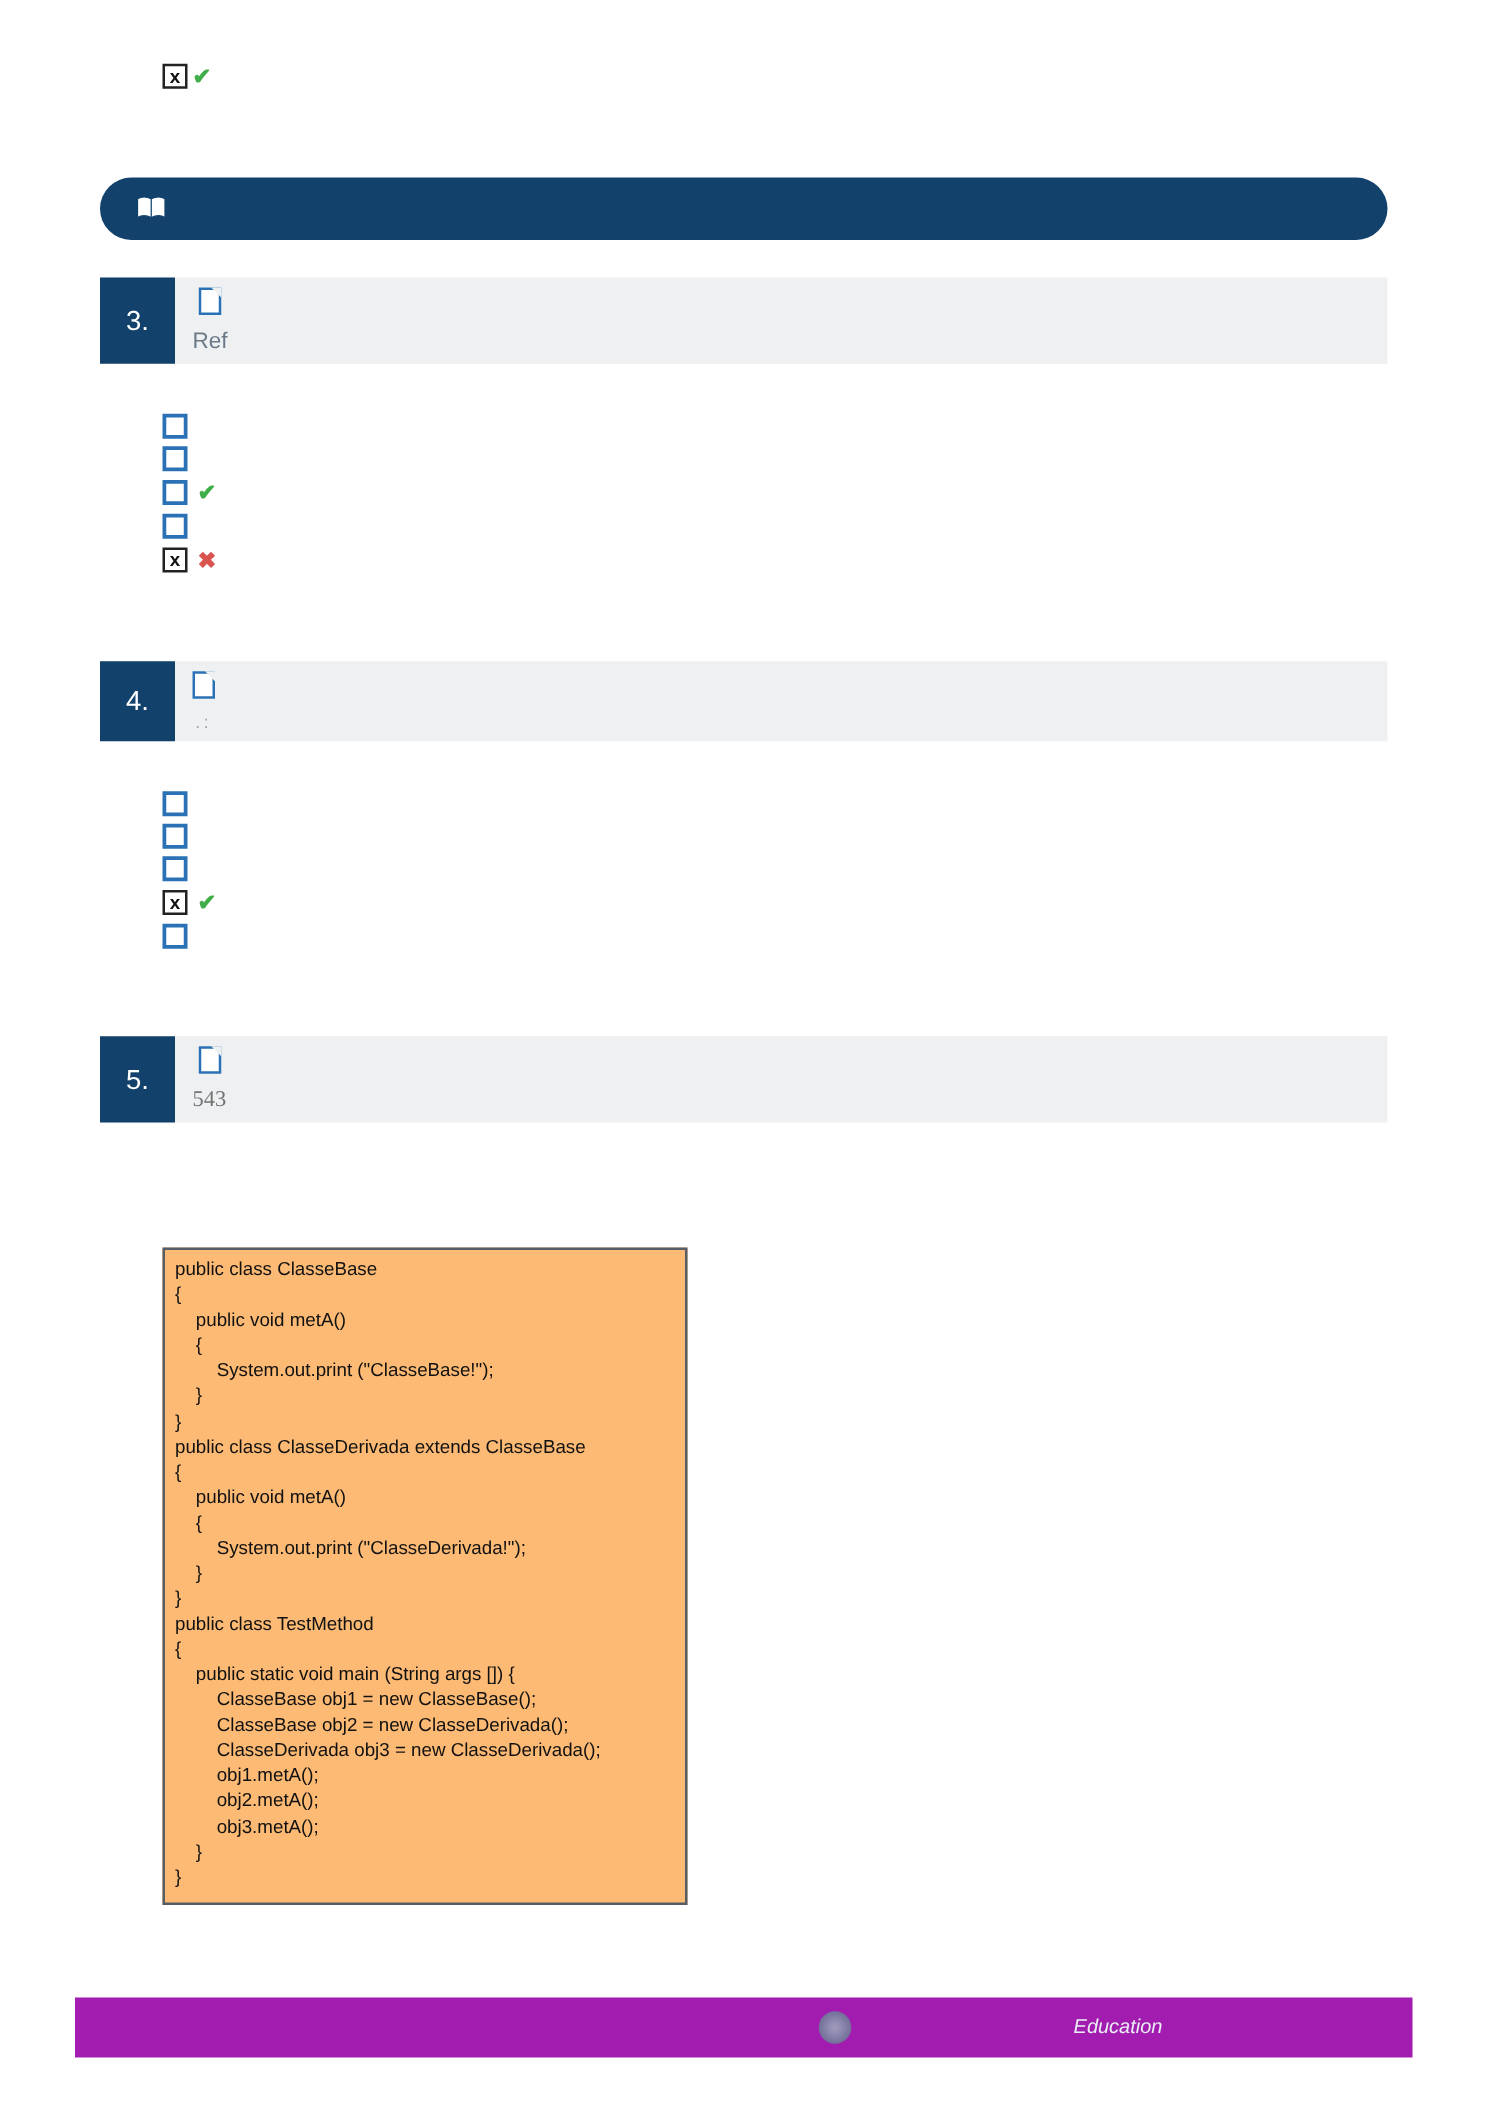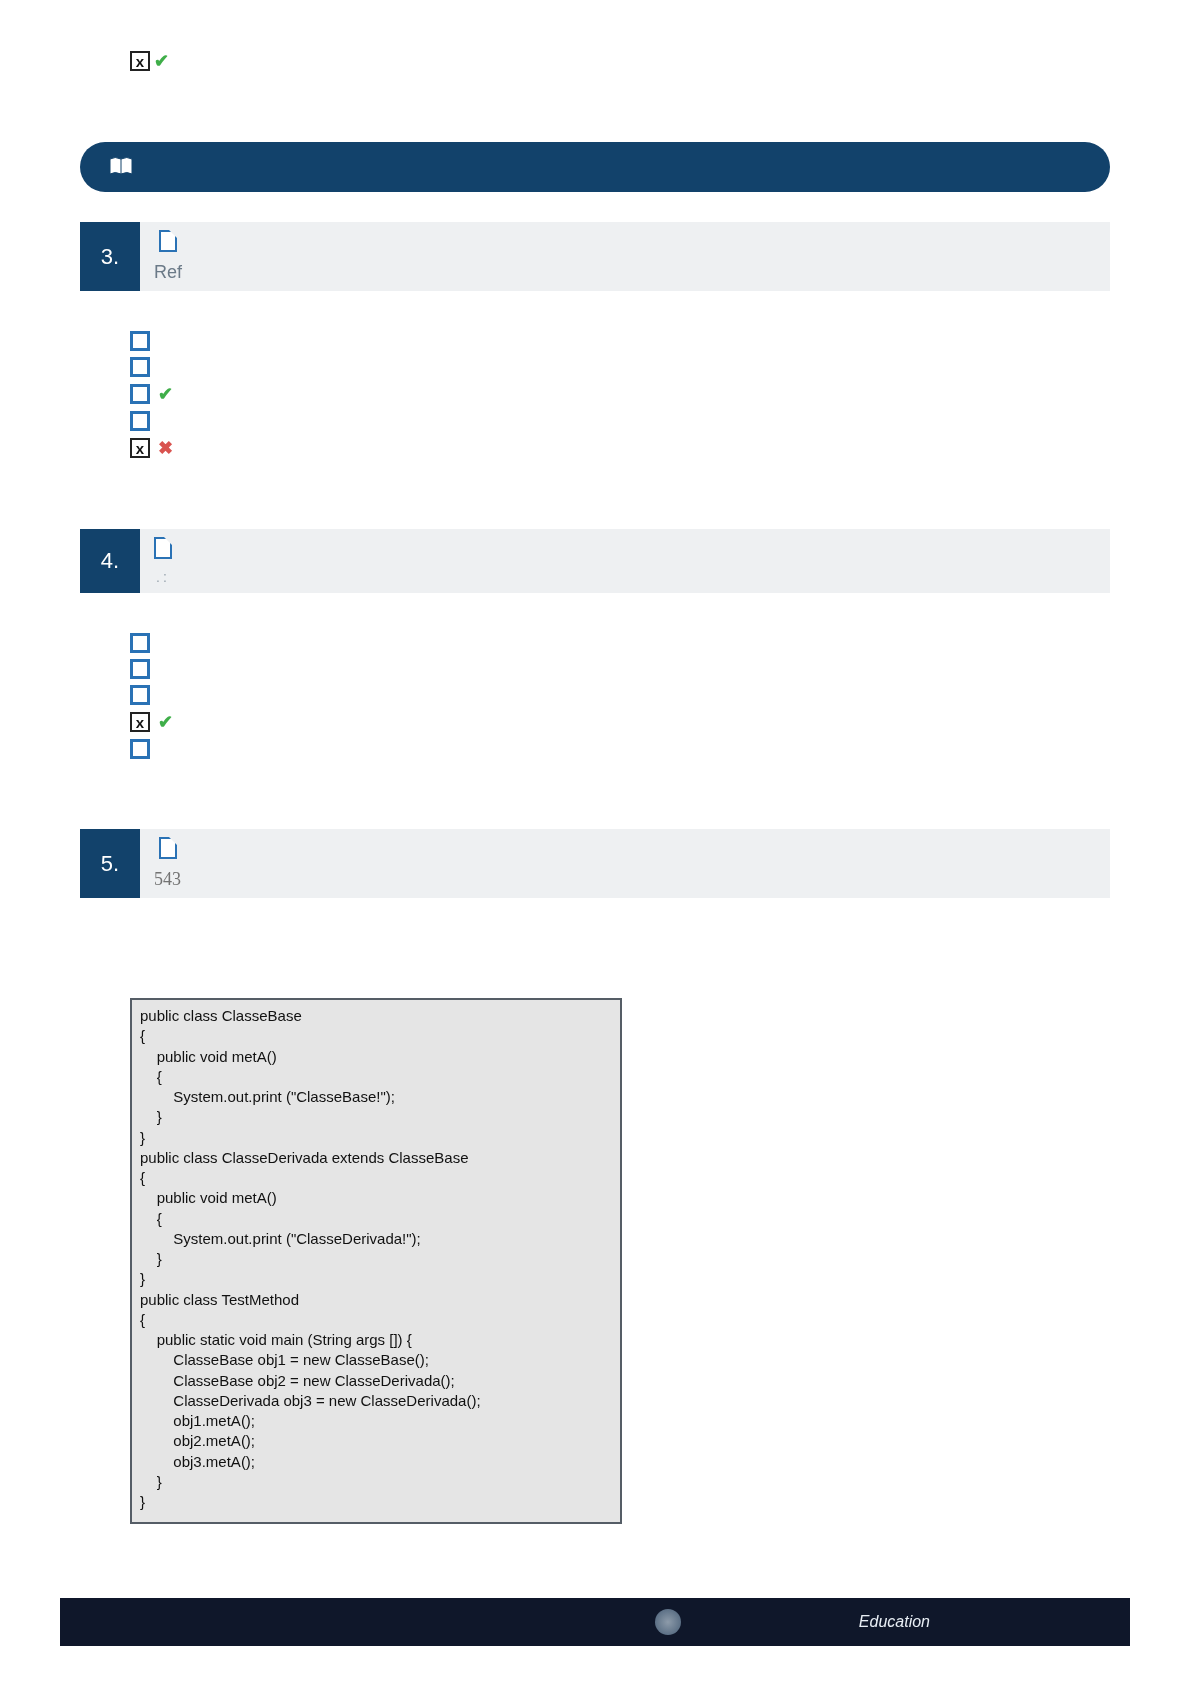--- a/index.html
+++ b/index.html
@@ -129,41 +129,41 @@
     width: 26px;
     height: 22px;
     position: relative;
     display: inline-block;
   }
   .book-icon svg { display: block; }
 
   
   .code-frame {
     border: 2px solid #555d66;
-    width: 492px;
+    width: 420px;
     margin-left: 50px;
     padding: 6px 8px 10px 8px;
-    background: #e5e5e5;
+    background: #fdba74;
   }
   .code-frame pre {
     font-family: Arial, Helvetica, sans-serif;
     font-size: 15px;
     line-height: 1.35;
     color: #111;
     white-space: pre;
   }
 
   
   .footer-bar {
     position: absolute;
     bottom: 38px;
     left: 60px;
     right: 60px;
     height: 48px;
-    background: #0f172a;
+    background: #a21caf;
     display: flex;
     align-items: center;
     color: #e8eef4;
     font-style: italic;
     font-size: 16px;
   }
   .footer-center {
     flex: 1;
     text-align: right;
     padding-right: 200px;

